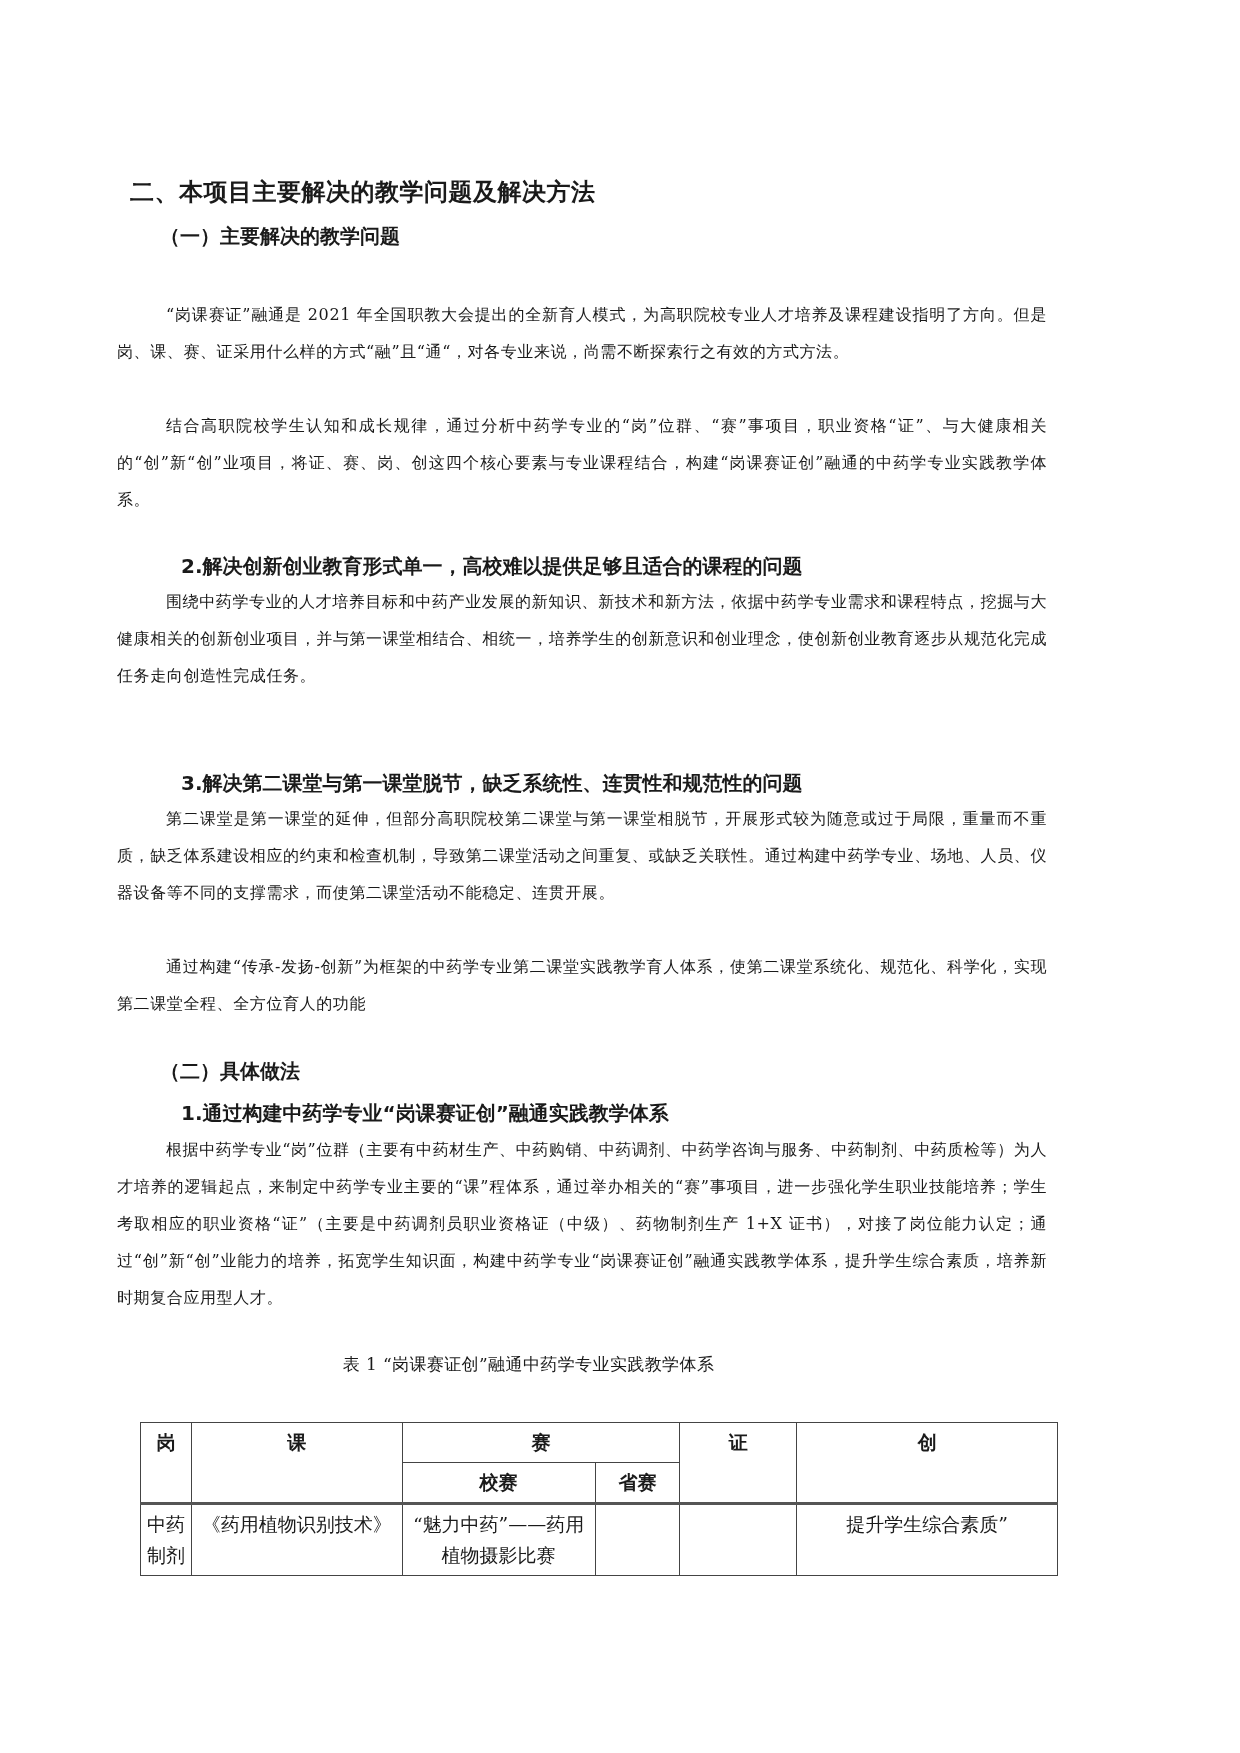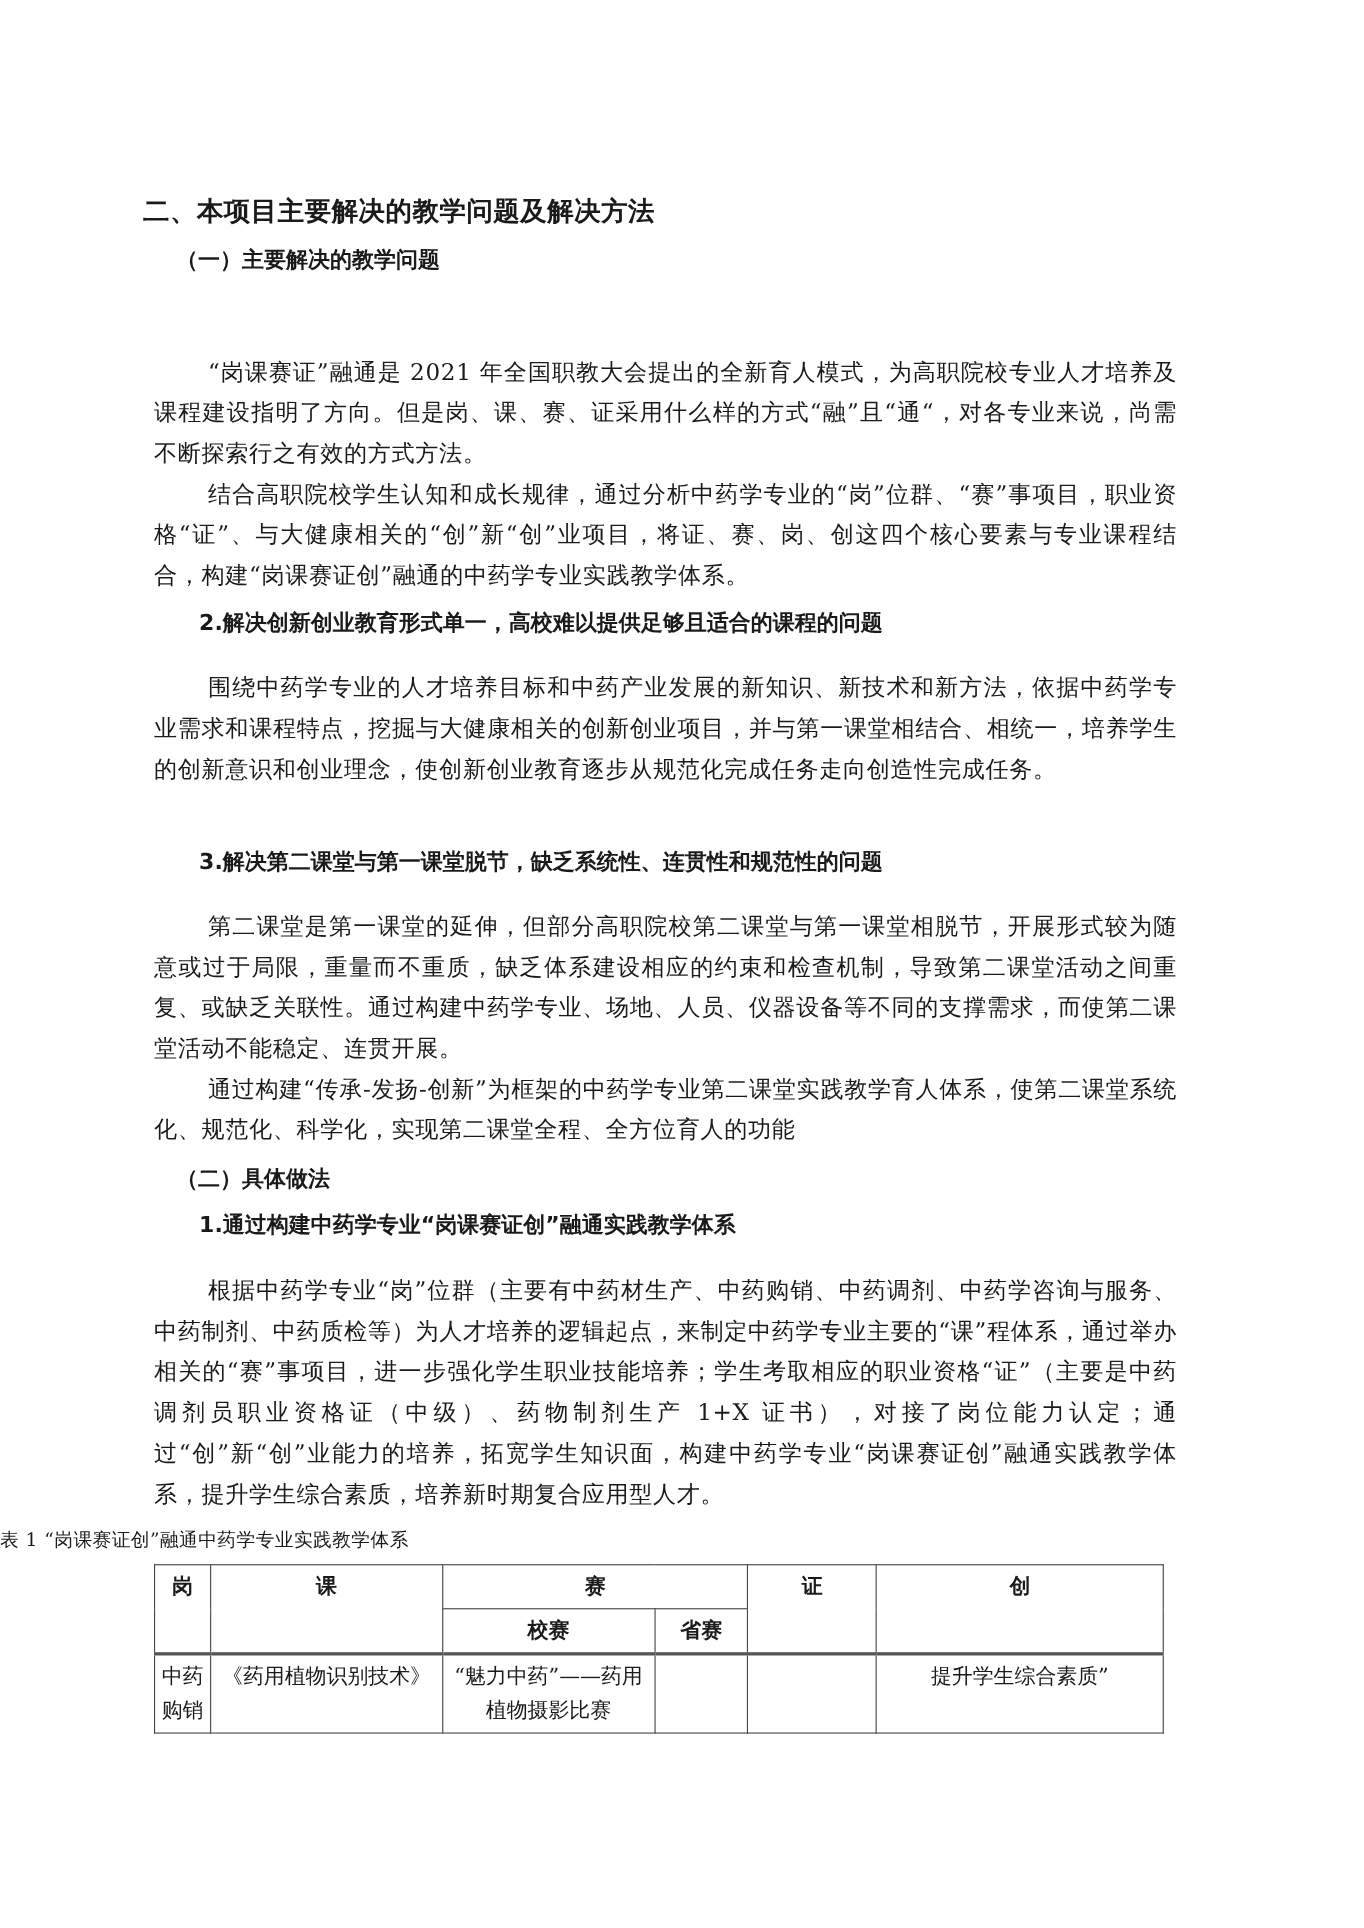--- a/index.html
+++ b/index.html
@@ -5,23 +5,23 @@
   html, body { margin: 0; padding: 0; background: #ffffff; }
   body { width: 1240px; height: 1753px; position: relative; overflow: hidden;
          font-family: "DejaVu Serif", "Liberation Serif", serif; color: #1a1a1a; }
   .page { position: absolute; left: 0; top: 0; width: 1240px; height: 1753px; }
   .h1 { position: absolute; left: 130px; top: 176px; font-size: 24px; font-weight: bold;
         font-family: "DejaVu Sans", "Liberation Sans", sans-serif; letter-spacing: 0.5px; }
   .h2 { position: absolute; left: 160px; font-size: 20px; font-weight: bold;
         font-family: "DejaVu Sans", "Liberation Sans", sans-serif; }
   .h3 { position: absolute; left: 181px; font-size: 20px; font-weight: bold;
         font-family: "DejaVu Sans", "Liberation Sans", sans-serif; }
-  .para { position: absolute; left: 140px; width: 930px; font-size: 21px; line-height: 37px;
-          text-indent: 49px; text-align: justify; letter-spacing: 0.6px; margin-top: 24px; }
-  .caption { position: absolute; left: 0; width: 1057px; top: 1388px; text-align: left;
+  .para { position: absolute; left: 117px; width: 930px; font-size: 16px; line-height: 37px;
+          text-indent: 49px; text-align: justify; letter-spacing: 0.6px; }
+  .caption { position: absolute; left: 0; width: 1057px; top: 1353px; text-align: center;
              font-size: 17px; letter-spacing: 0.4px; }
   table.tbl { position: absolute; left: 140px; top: 1422px; width: 918px; border-collapse: collapse;
               font-size: 19px; }
   table.tbl td, table.tbl th { border: 1.5px solid #444; text-align: center; vertical-align: top;
               padding: 4px 4px; line-height: 31px; }
   table.tbl th { font-family: "DejaVu Sans", "Liberation Sans", sans-serif; font-weight: bold; }
   table.tbl tr.body-row td { border-top: 3px solid #555; }
   .c1 { width: 51px; } .c2 { width: 211px; } .c3 { width: 193px; }
   .c4 { width: 85px; } .c5 { width: 117px; } .c6 { width: 261px; }
 </style>
@@ -66,21 +66,21 @@
       <th rowspan="2">课</th>
       <th colspan="2">赛</th>
       <th rowspan="2">证</th>
       <th rowspan="2">创</th>
     </tr>
     <tr>
       <th>校赛</th>
       <th>省赛</th>
     </tr>
     <tr class="body-row">
-      <td>中药购销</td>
+      <td>中药制剂</td>
       <td>《药用植物识别技术》</td>
       <td>“魅力中药”——药用植物摄影比赛</td>
       <td></td>
       <td></td>
       <td>提升学生综合素质”</td>
     </tr>
   </tbody>
     </table>
 
 </div>

